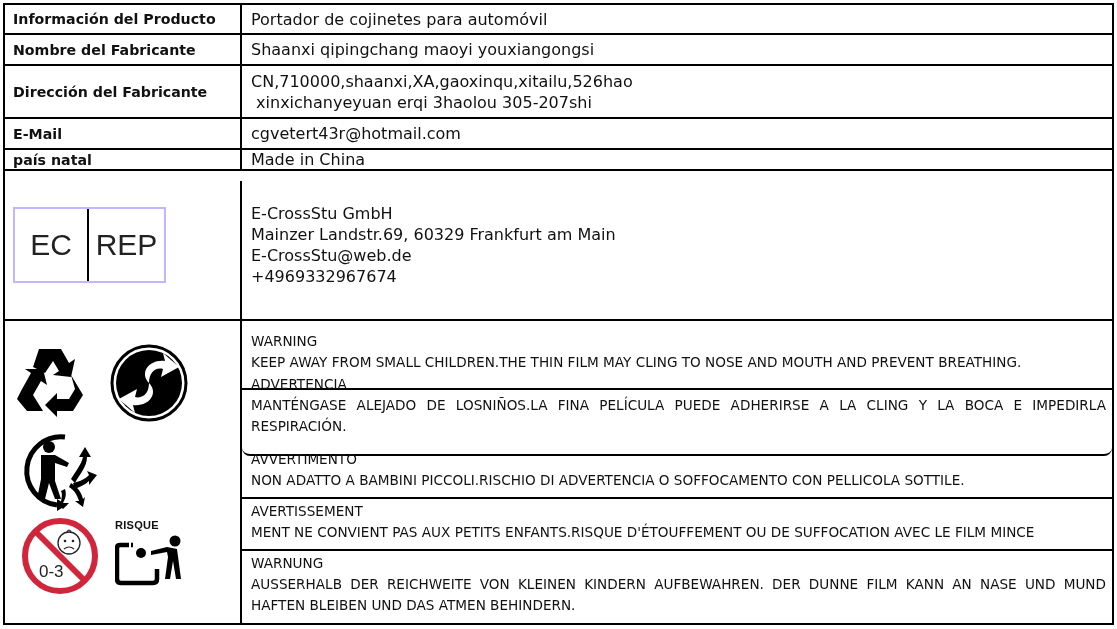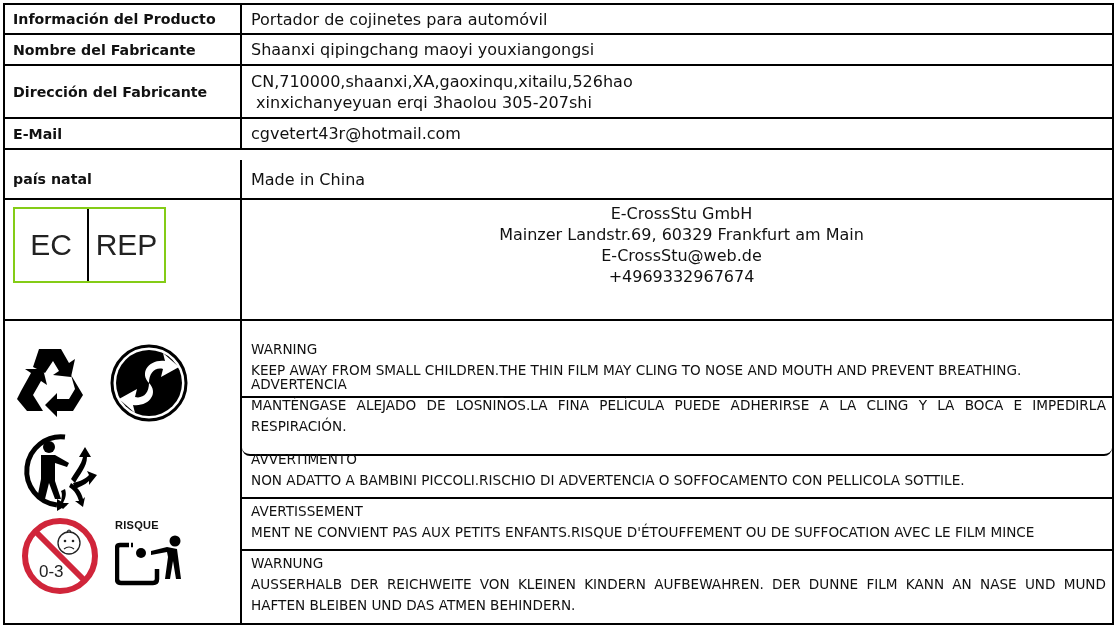--- a/index.html
+++ b/index.html
@@ -10,21 +10,21 @@
   .row { position: absolute; left: 0; right: 0; border-bottom: 2px solid #000; box-sizing: border-box; }
   .row.last { border-bottom: none; }
   .lab { position: absolute; left: 0; top: 0; bottom: 0; width: 237px;
          border-right: 2px solid #000; box-sizing: border-box;
          display: flex; align-items: center; padding-left: 8px;
          font-weight: bold; font-size: 14.2px; }
   .val { position: absolute; left: 237px; right: 0; top: 0; bottom: 0;
          padding-left: 9px; font-size: 16px; display: flex; flex-direction: column; justify-content: center;
          line-height: 21px; }
   .ecrep { position: absolute; left: 8px; top: 26px; width: 153px; height: 76px;
-           border: 2px solid #84cc16; box-sizing: border-box; display: flex;
+           border: 2px solid #c4b5fd; box-sizing: border-box; display: flex;
            font-family: "Liberation Sans", sans-serif; font-size: 30px; color: #222; }
   .ecrep .ec { width: 72px; border-right: 2px solid #000; display: flex; align-items: center; justify-content: center; }
   .ecrep .rep { flex: 1; display: flex; align-items: center; justify-content: center; }
   .iconcell { position: absolute; left: 0; top: 0; bottom: 0; width: 237px;
               border-right: 2px solid #000; box-sizing: border-box; }
   .warnwrap { position: absolute; left: 237px; right: 0; top: 0; bottom: 0; }
   .wrow { position: absolute; left: 0; right: 0; border-bottom: 2px solid #000; box-sizing: border-box;
           padding: 2px 6px 0 9px; font-size: 13.6px; line-height: 21px; }
   .wrow.last { border-bottom: none; }
   .wbody { text-align: justify; text-align-last: left; }
@@ -53,33 +53,33 @@
       <div>CN,710000,shaanxi,XA,gaoxinqu,xitailu,526hao</div>
       <div style="white-space:pre;"> xinxichanyeyuan erqi 3haolou 305-207shi</div>
     </div>
   </div>
 
   <div class="row" style="top:114px;height:31px;">
     <div class="lab">E-Mail</div>
     <div class="val">cgvetert43r@hotmail.com</div>
   </div>
 
-  <div class="row" style="top:155px;height:40px;">
+  <div class="row" style="top:145px;height:21px;">
     <div class="lab">país natal</div>
     <div class="val">Made in China</div>
   </div>
 
   <div class="row" style="top:176px;height:140px;">
     <div class="lab" style="font-weight:normal;">
       <div class="ecrep">
         <div class="ec">EC</div>
         <div class="rep">REP</div>
       </div>
     </div>
-    <div class="val" style="padding-bottom:10px;text-align:center;">
+    <div class="val" style="padding-bottom:10px;">
       <div>E-CrossStu GmbH</div>
       <div>Mainzer Landstr.69, 60329 Frankfurt am Main</div>
       <div>E-CrossStu@web.de</div>
       <div>+4969332967674</div>
     </div>
   </div>
 
   <div class="row last" style="top:316px;height:302px;">
     <div class="iconcell">
 
@@ -124,21 +124,21 @@
       <svg style="left:110px;top:214px;" width="72" height="52" viewBox="0 0 72 52">
         <path d="M14 10 L5 10 Q2 10 2 13 L2 44 Q2 48 6 48 L38 48 Q42 48 42 44 L42 34" fill="none" stroke="#000" stroke-width="4.5"></path>
         <path d="M16 10 L18 10" stroke="#000" stroke-width="4.5"></path>
         <circle cx="26" cy="18" r="5" fill="#000"></circle>
         <circle cx="60" cy="6" r="5.5" fill="#000"></circle>
         <path d="M36 16 L52 12 L62 14 L66 44 L61 44 L58 26 L55 44 L50 44 L53 22 L52 17 L36 20 Z" fill="#000"></path>
       </svg>
     </div>
 
     <div class="warnwrap">
-      <div class="wrow" style="top:16px;height:61px;">
+      <div class="wrow" style="top:8px;height:61px;">
         <div>WARNING</div>
         <div class="wbody">KEEP AWAY FROM SMALL CHILDREN.THE THIN FILM MAY CLING TO NOSE AND MOUTH AND PREVENT BREATHING.</div>
       </div>
       <div class="wrow" style="top:51px;height:84px;border-radius:8px;">
         <div>ADVERTENCIA</div>
         <div class="wbody">MANTÉNGASE ALEJADO DE LOSNIÑOS.LA FINA PELÍCULA PUEDE ADHERIRSE A LA CLING Y LA BOCA E IMPEDIRLA RESPIRACIÓN.</div>
       </div>
       <div class="wrow" style="top:126px;height:52px;">
         <div>AVVERTIMENTO</div>
         <div class="wbody">NON ADATTO A BAMBINI PICCOLI.RISCHIO DI ADVERTENCIA O SOFFOCAMENTO CON PELLICOLA SOTTILE.</div>

